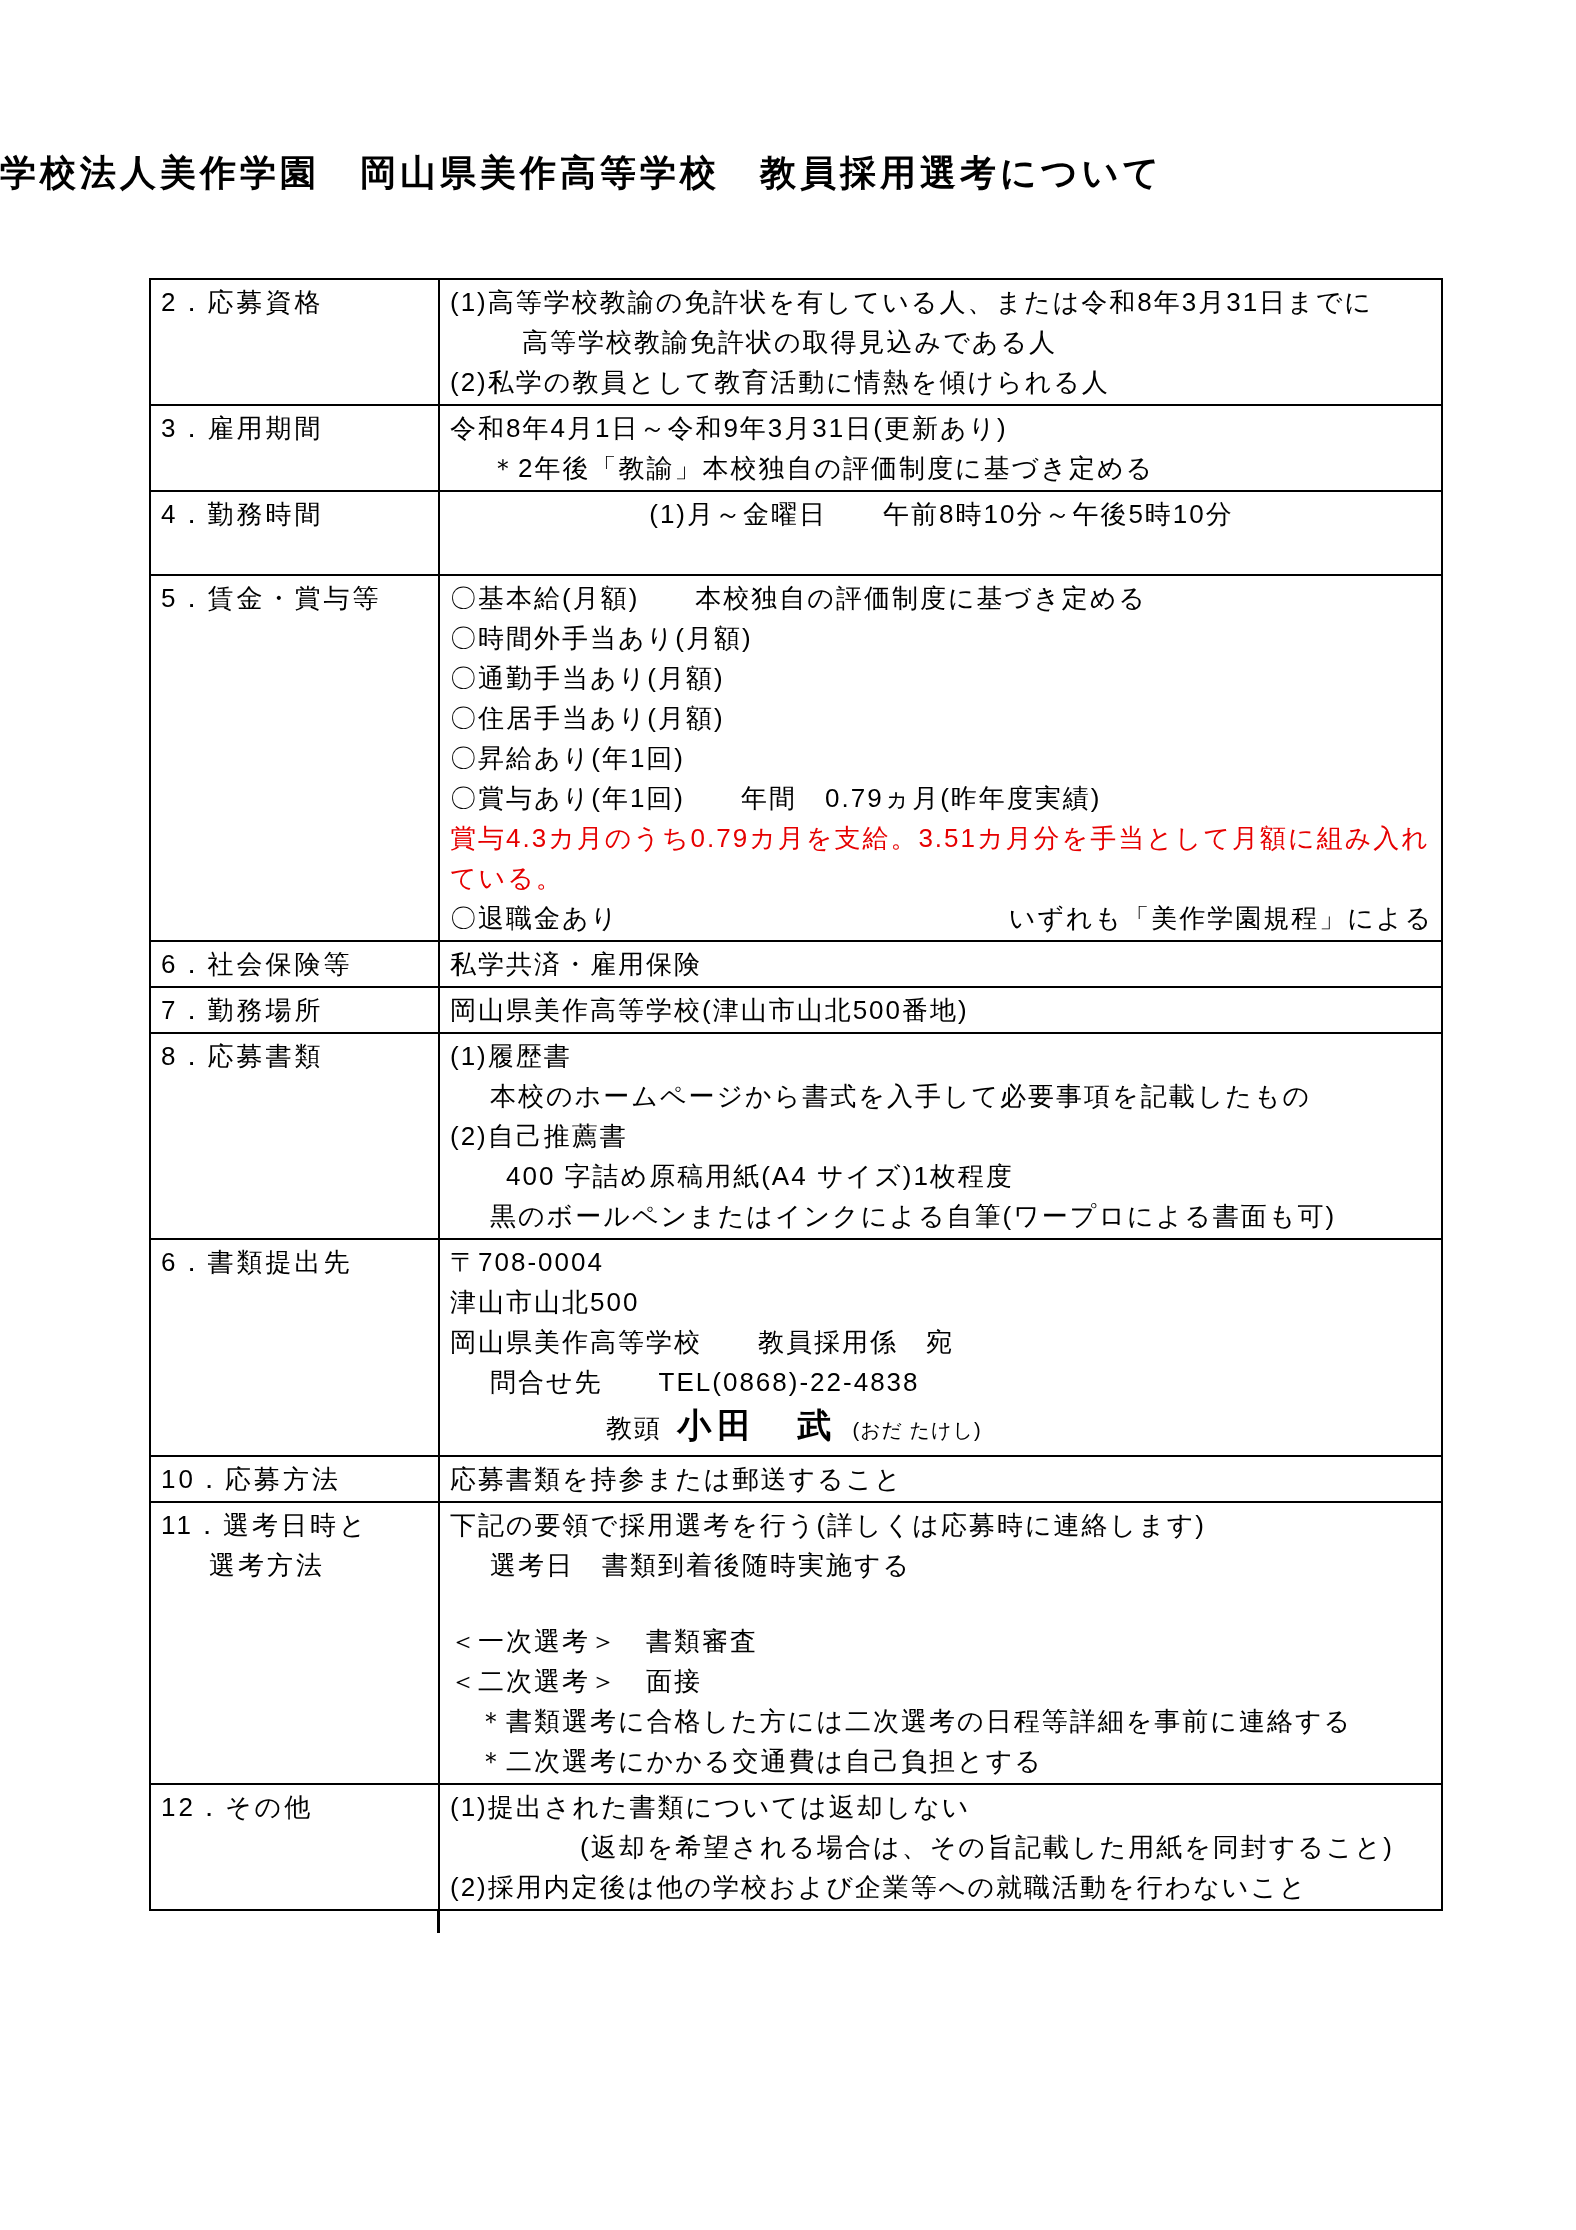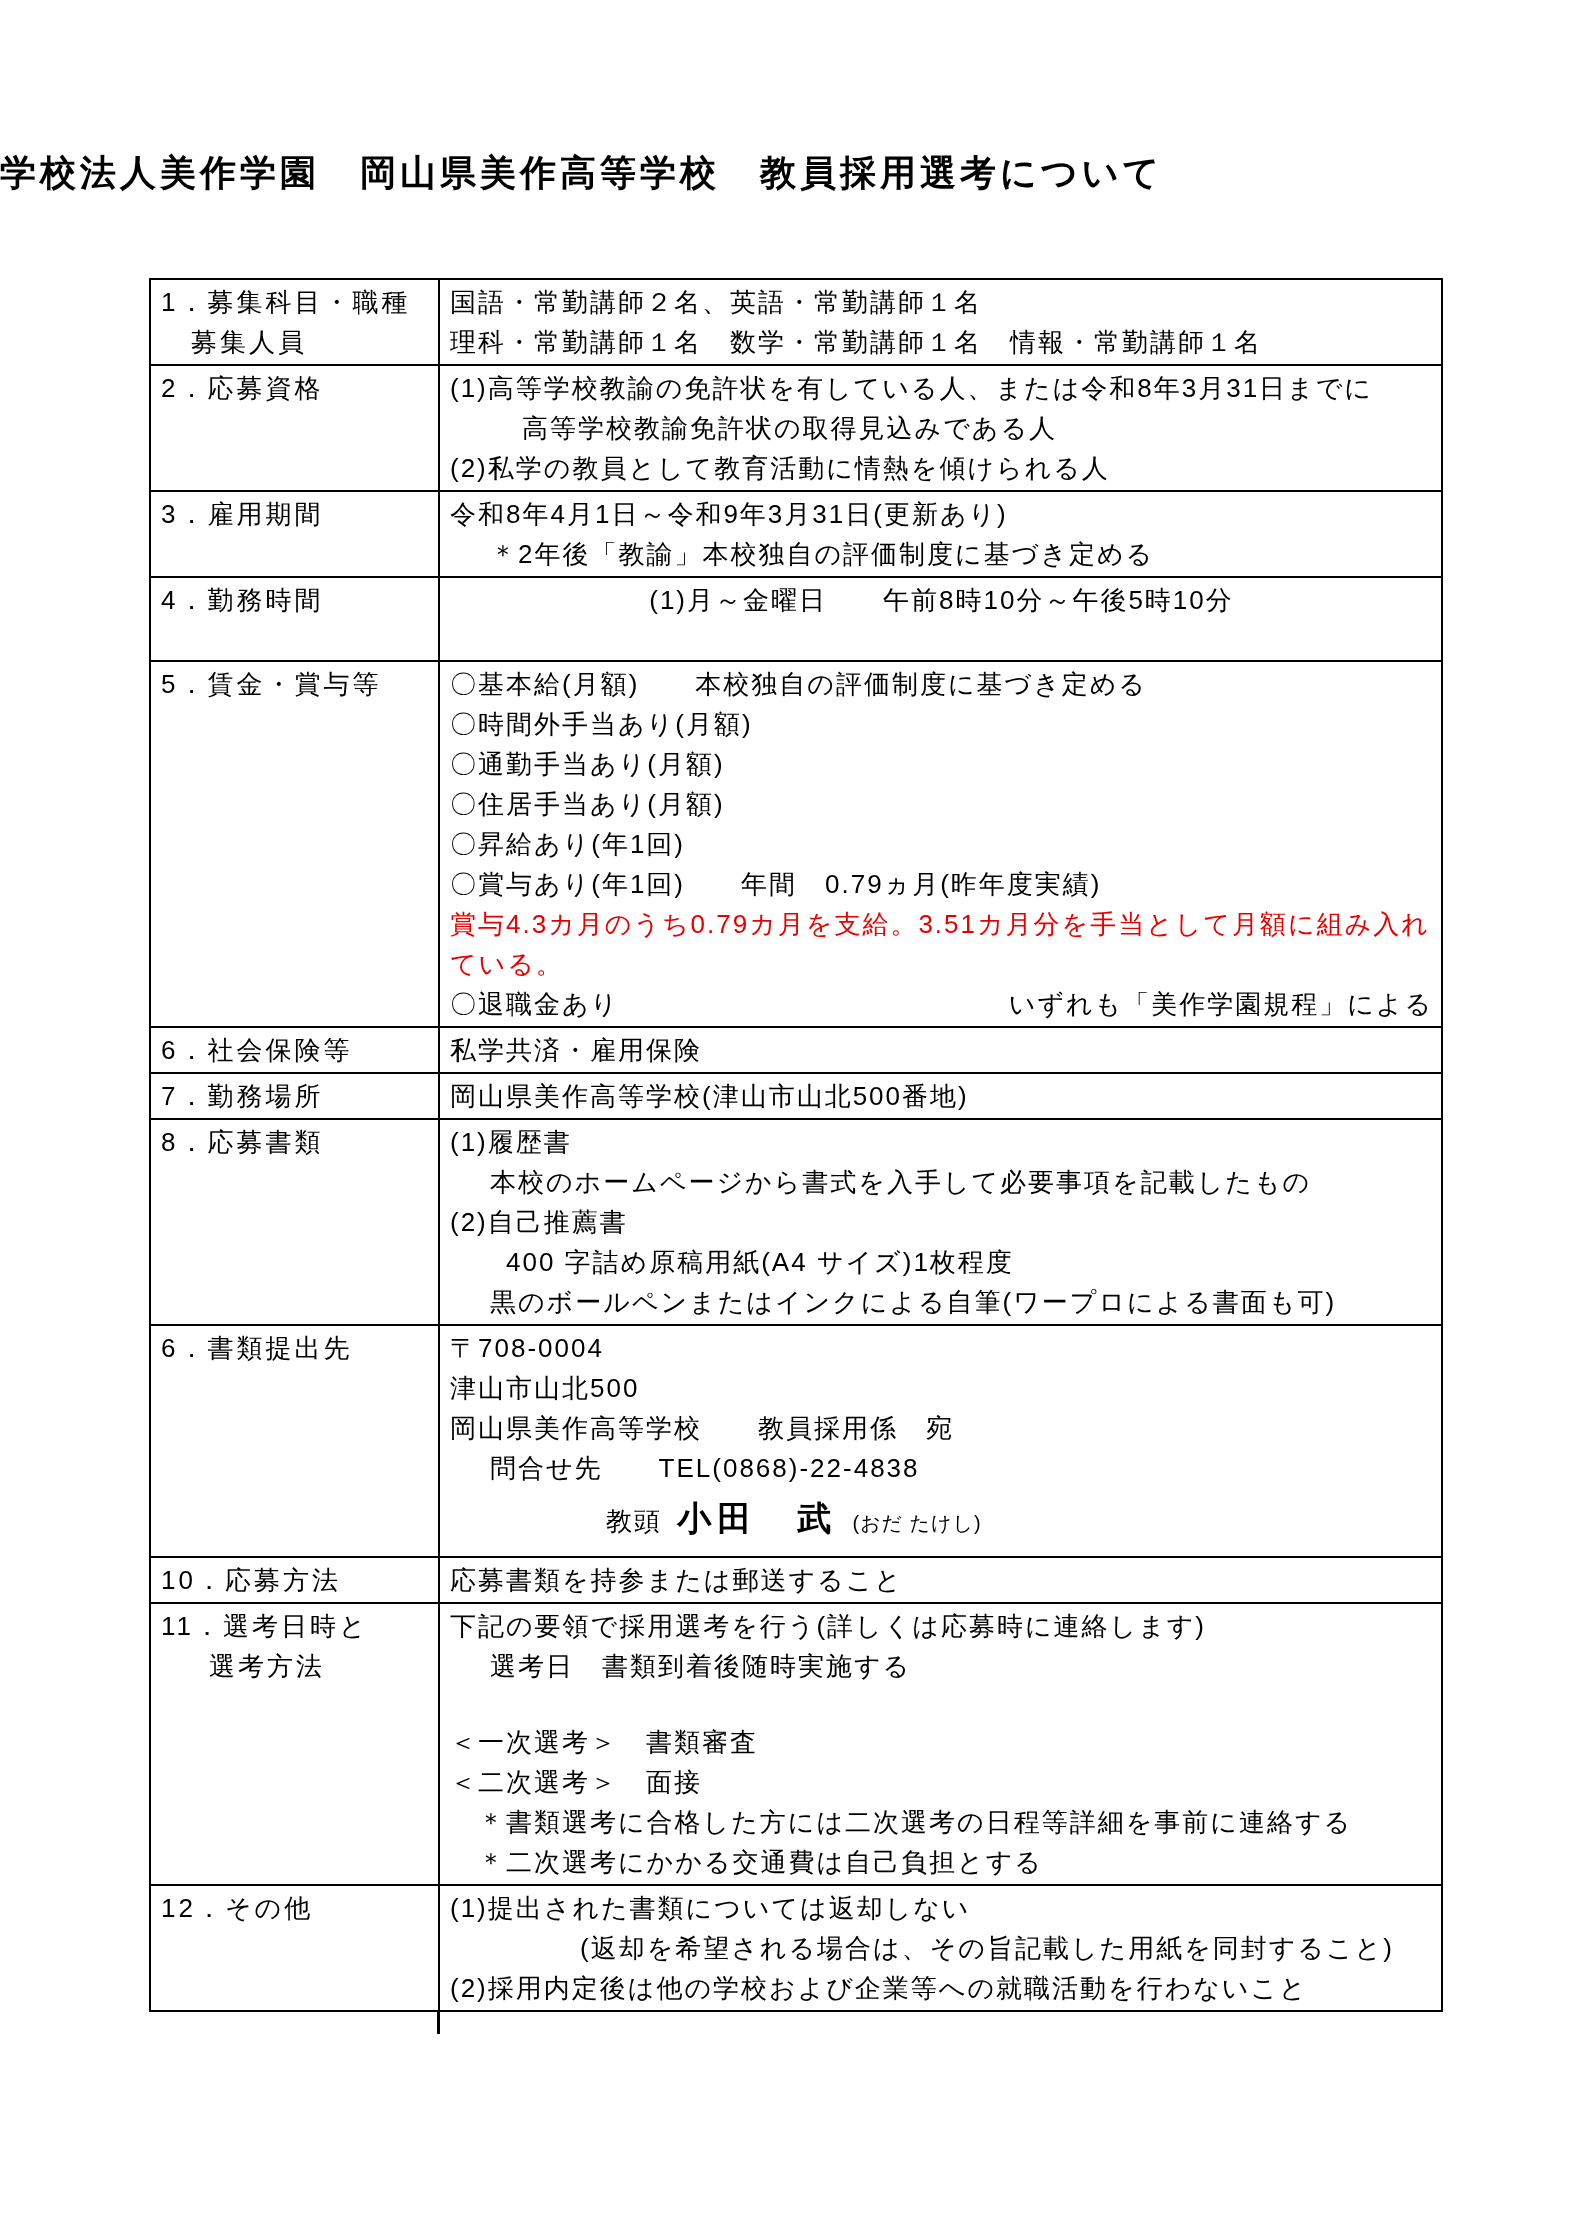--- a/index.html
+++ b/index.html
@@ -49,21 +49,21 @@
   .hd2b{padding-left:48px;}
   .ia{padding-left:28px;}
   .i1{padding-left:40px;}
   .i2{padding-left:56px;}
   .i3{padding-left:72px;}
   .i4{padding-left:130px;}
   .i5{padding-left:156px;}
   .tall-single{min-height:78px;text-align:center;}
   .split{display:flex;justify-content:space-between;}
   .spacer{height:36px;}
-  .contact-line{line-height:61px;min-height:46px;}
+  .contact-line{line-height:46px;min-height:46px;}
   .contact-name{font-size:34px;font-weight:bold;letter-spacing:6px;padding:0 6px;}
   .contact-reading{font-size:20px;letter-spacing:1px;}
   .divider-tail{
     position:absolute;
     left:288px;bottom:-22px;
     width:3px;height:22px;
     background:var(--ink);
   }
   .ct .ln{letter-spacing:2px;}
 </style>
@@ -75,30 +75,20 @@
 <h1 class="page-title">学校法人美作学園　岡山県美作高等学校　教員採用選考について</h1>
 
 <div class="table-wrap">
 <table class="doc">
   <colgroup>
         <col class="c1">
         <col class="c2">
       </colgroup>
 
   <tbody>
-        <tr>
-    <td class="hd">
-      <div class="ln">1．募集科目・職種</div>
-      <div class="ln hd2a">募集人員</div>
-    </td>
-    <td class="ct">
-      <div class="ln">国語・常勤講師２名、英語・常勤講師１名</div>
-      <div class="ln">理科・常勤講師１名　数学・常勤講師１名　情報・常勤講師１名</div>
-    </td>
-  </tr>
 
   <tr>
     <td class="hd">
       <div class="ln">2．応募資格</div>
     </td>
     <td class="ct">
       <div class="ln">(1)高等学校教諭の免許状を有している人、または令和8年3月31日までに</div>
       <div class="ln i3">高等学校教諭免許状の取得見込みである人</div>
       <div class="ln">(2)私学の教員として教育活動に情熱を傾けられる人</div>
     </td>

